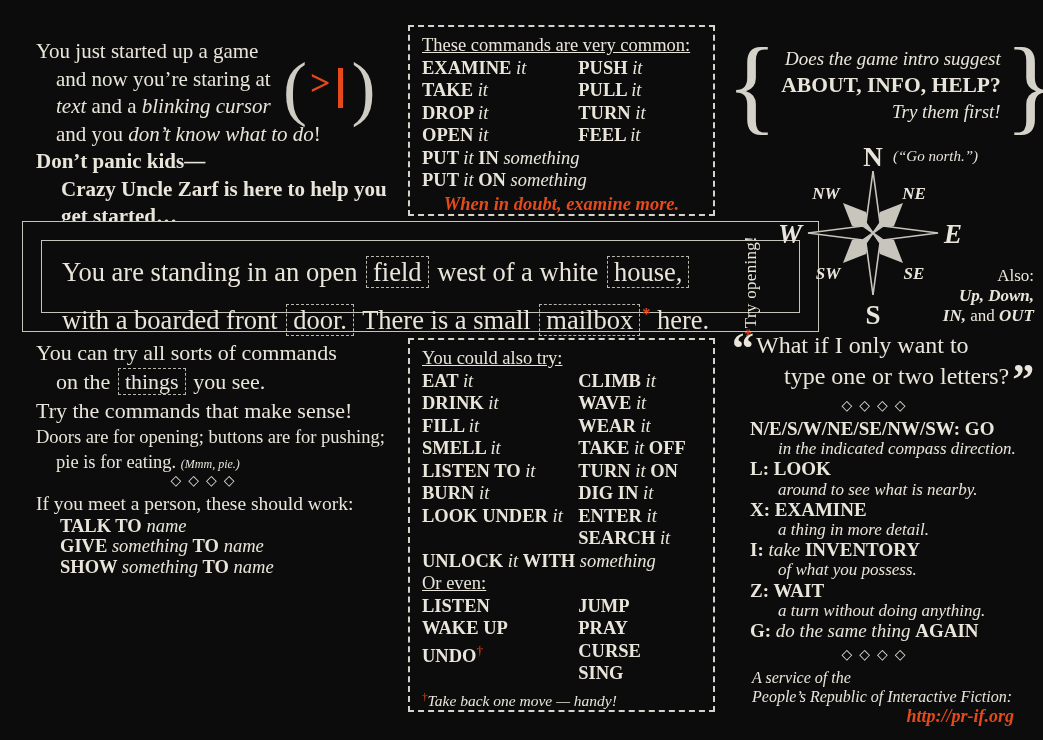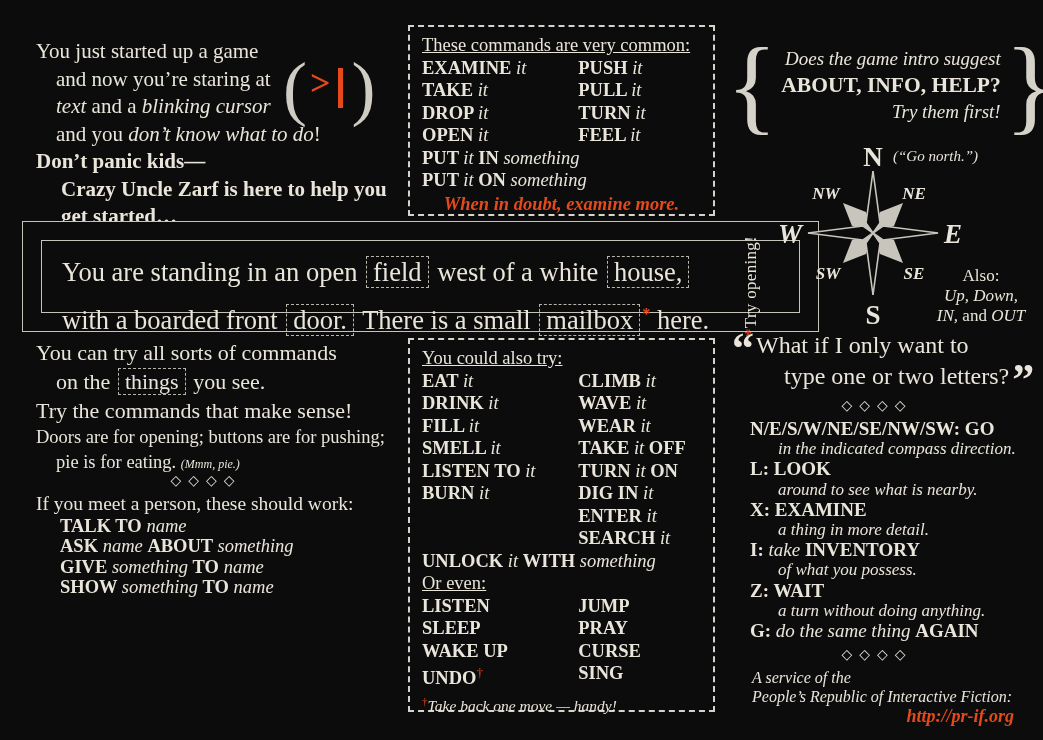--- a/index.html
+++ b/index.html
@@ -2,21 +2,21 @@
 <html><head>
 <meta charset="utf-8">
 <style>
   :root{ --acc:#e6491a; --ink:#e9e5da; --line:#c9c6be; }
   html,body{margin:0;padding:0;background:#000;}
   .card{position:relative;width:1043px;height:740px;background:#0c0c0c;color:var(--ink);
         font-family:"Liberation Serif",serif;overflow:hidden;}
   
   .b{font-weight:700}
   .i{font-style:italic}
-  .bi{font-weight:400;font-style:italic}
+  .bi{font-weight:700;font-style:italic}
   .acc{color:var(--acc)}
   .box{border:1px dashed #b8b5ad;padding:0 6px;margin:0 2px}
   .sup{color:var(--acc);font-size:62%;vertical-align:super;font-weight:700}
   .dagsup{color:var(--acc);font-size:72%;vertical-align:super}
   .ism{font-style:italic;font-size:12px}
   .ln{white-space:nowrap}
   .ind1{padding-left:20px}
   .ind2{padding-left:25px}
   
   #intro{position:absolute;left:36px;top:38px;font-size:21px;line-height:27.5px;width:420px}
@@ -46,21 +46,21 @@
            transform:rotate(180deg);font-size:17px;letter-spacing:.3px}
   
   #brace{position:absolute;left:744px;top:38px;width:294px;display:flex;align-items:center;justify-content:center}
   .bracechar{font-size:106px;font-weight:300;color:#d5d2c9;line-height:.9;}
   #brace .mid{text-align:right;margin:0 4px;font-size:19px;line-height:26px}
   #brace .mid .b{font-size:21.5px}
   
   #compass{position:absolute;left:744px;top:142px}
   #compass text{fill:var(--ink)}
   
-  #alsoblock{position:absolute;left:928px;top:266px;width:106px;text-align:center;
+  #alsoblock{position:absolute;left:928px;top:266px;width:106px;text-align:right;
              font-size:17px;line-height:20px}
   
   #letters{position:absolute;left:732px;top:330px;width:306px}
   .qline{font-size:24px;line-height:31px;white-space:nowrap}
   .qline2{padding-left:52px}
   .qmark{font-size:44px;font-weight:700;line-height:0;vertical-align:-10px;font-style:normal}
   .qmark.open{margin-right:2px}
   .qmark.close{margin-left:3px}
   .dia{width:290px;text-align:center;font-size:14px;letter-spacing:7px;line-height:18px;margin:5px 0 4px 0}
   #entries .lh{font-size:19px;line-height:20.2px;padding-left:18px}
@@ -186,57 +186,56 @@
       <div class="ln t"><span>Try the commands that make sense!</span></div>
       <div class="ln s"><span>Doors are for opening; buttons are for pushing;</span></div>
       <div class="ln s ind1"><span>pie is for eating.  </span><span class="ism">(Mmm, pie.)</span></div>
     </div>
 
   <div id="persec">
     <div class="dia">◇◇◇◇</div>
     <div class="ph ln">If you meet a person, these should work:</div>
     <div>
         <div class="ln pr"><span class="b">TALK TO </span><span class="i">name</span></div>
-        <div class="ln pr"><span class="b">ASK </span><span class="i">name </span><span class="b">ABOUT </span><span class="i">something</span></div>
         <div class="ln pr"><span class="b">GIVE </span><span class="i">something </span><span class="b">TO </span><span class="i">name</span></div>
         <div class="ln pr"><span class="b">SHOW </span><span class="i">something </span><span class="b">TO </span><span class="i">name</span></div>
       </div>
   </div>
 
 
   <div id="box-also" class="dashbox">
     <div class="boxtitle">You could also try:</div>
     <div class="cmdcols">
       <div class="c1">
           <div class="ln"><span class="b">EAT </span><span class="i">it</span></div>
           <div class="ln"><span class="b">DRINK </span><span class="i">it</span></div>
           <div class="ln"><span class="b">FILL </span><span class="i">it</span></div>
           <div class="ln"><span class="b">SMELL </span><span class="i">it</span></div>
           <div class="ln"><span class="b">LISTEN TO </span><span class="i">it</span></div>
           <div class="ln"><span class="b">BURN </span><span class="i">it</span></div>
+          <div class="ln"><span class="b">LOOK UNDER </span><span class="i">it</span></div>
         </div>
       <div class="c2">
           <div class="ln"><span class="b">CLIMB </span><span class="i">it</span></div>
           <div class="ln"><span class="b">WAVE </span><span class="i">it</span></div>
           <div class="ln"><span class="b">WEAR </span><span class="i">it</span></div>
           <div class="ln"><span class="b">TAKE </span><span class="i">it </span><span class="b">OFF</span></div>
           <div class="ln"><span class="b">TURN </span><span class="i">it </span><span class="b">ON</span></div>
           <div class="ln"><span class="b">DIG IN </span><span class="i">it</span></div>
           <div class="ln"><span class="b">ENTER </span><span class="i">it</span></div>
           <div class="ln"><span class="b">SEARCH </span><span class="i">it</span></div>
         </div>
     </div>
     <div>
         <div class="ln"><span class="b">UNLOCK </span><span class="i">it </span><span class="b">WITH </span><span class="i">something</span></div>
       </div>
     <div class="boxtitle">Or even:</div>
     <div class="cmdcols">
       <div class="c1">
           <div class="ln"><span class="b">LISTEN</span></div>
-          <div class="ln"><span class="b">SLEEP</span></div>
           <div class="ln"><span class="b">WAKE UP</span></div>
           <div class="ln"><span class="b">UNDO</span><span class="dagsup">†</span></div>
         </div>
       <div class="c2">
           <div class="ln"><span class="b">JUMP</span></div>
           <div class="ln"><span class="b">PRAY</span></div>
           <div class="ln"><span class="b">CURSE</span></div>
           <div class="ln"><span class="b">SING</span></div>
         </div>
     </div>

